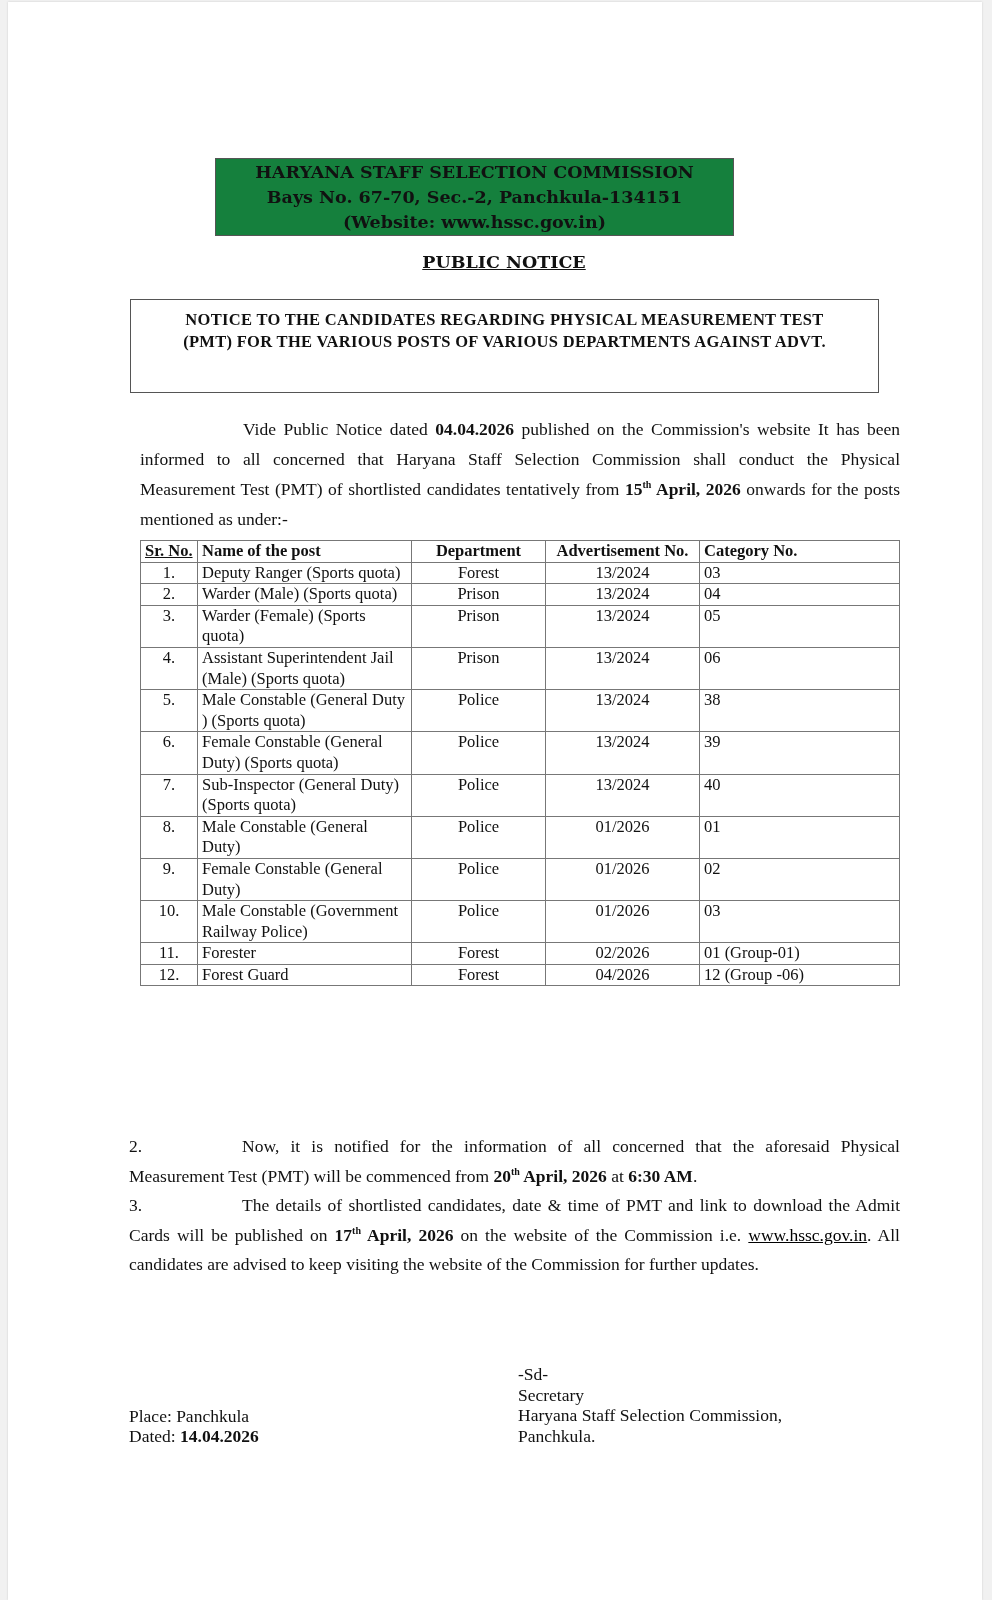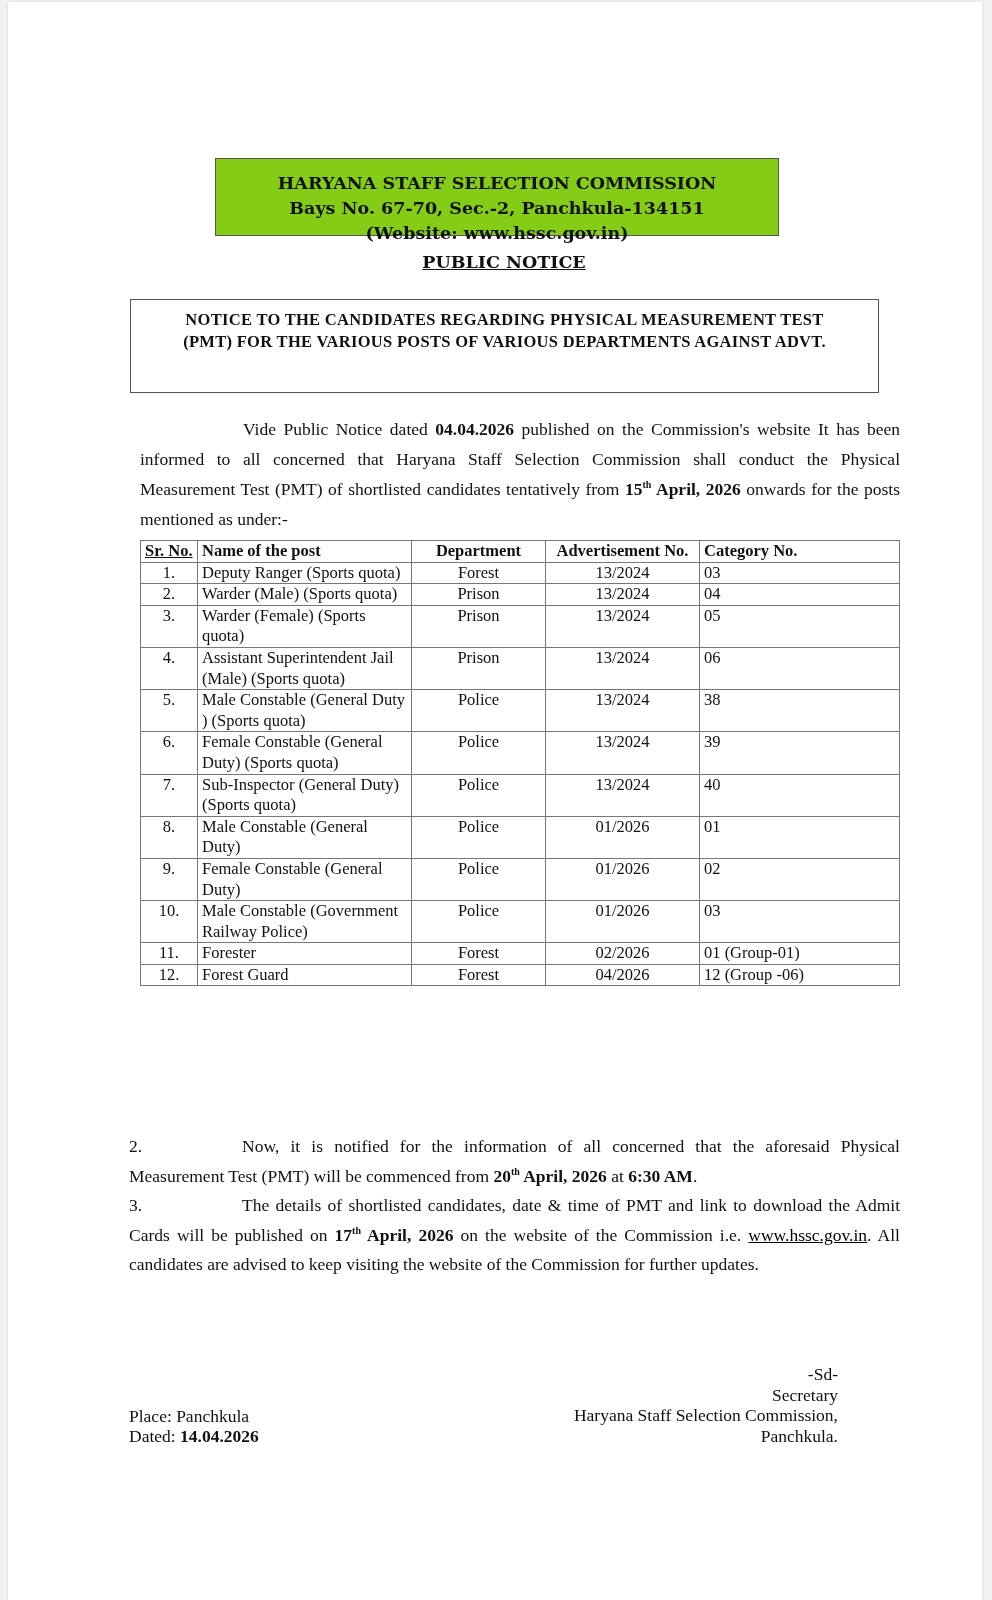--- a/index.html
+++ b/index.html
@@ -5,24 +5,24 @@
   html, body { margin:0; padding:0; }
   body {
     width:992px; height:1600px; background:#f1f1f1; position:relative; overflow:hidden;
     font-family:"DejaVu Serif", serif; color:#111;
   }
   .page {
     position:absolute; left:8px; top:2px; width:974px; height:1598px; background:#fff;
     box-shadow:0 0 2px #ccc;
   }
   .header-box {
-    position:absolute; left:207px; top:156px; width:564px; height:78px;
-    background:#84cc16; border:1.5px solid #555;
+    position:absolute; left:207px; top:156px; width:519px; height:78px;
+    background:#15803d; border:1.5px solid #555;
     text-align:center; font-weight:bold; font-size:17.5px; line-height:25px;
-    padding-top:12px; box-sizing:border-box;
+    padding-top:1px; box-sizing:border-box;
   }
   .public-notice {
     position:absolute; left:0; width:1024px; top:250px; text-align:center;
     font-weight:bold; font-size:17.5px; text-decoration:underline;
   }
   .subject-box {
     position:absolute; left:122px; top:297px; width:749px; height:94px;
     border:1.5px solid #555; box-sizing:border-box;
     text-align:center; font-weight:bold; font-family:"Liberation Serif", serif;
     font-size:16.5px; line-height:21.5px; padding-top:9px; letter-spacing:0.3px;
@@ -53,21 +53,21 @@
     font-family:"Liberation Serif", serif; font-size:17.5px; line-height:29.5px;
     text-align:justify;
   }
   .num { display:inline-block; width:113px; }
   .link { color:#000000; text-decoration:underline; }
   .footer-left {
     position:absolute; left:121px; top:1404px; font-family:"Liberation Serif", serif;
     font-size:17.5px; line-height:20px;
   }
   .footer-right {
-    position:absolute; left:510px; top:1362px; width:320px; text-align:right;
+    position:absolute; left:510px; top:1362px; width:320px; text-align:left;
     font-family:"Liberation Serif", serif; font-size:17.5px; line-height:20.5px;
   }
 </style>
 </head>
 <body>
 
 <div class="page">
 
   <div class="header-box">
     <div>HARYANA STAFF SELECTION COMMISSION</div>

